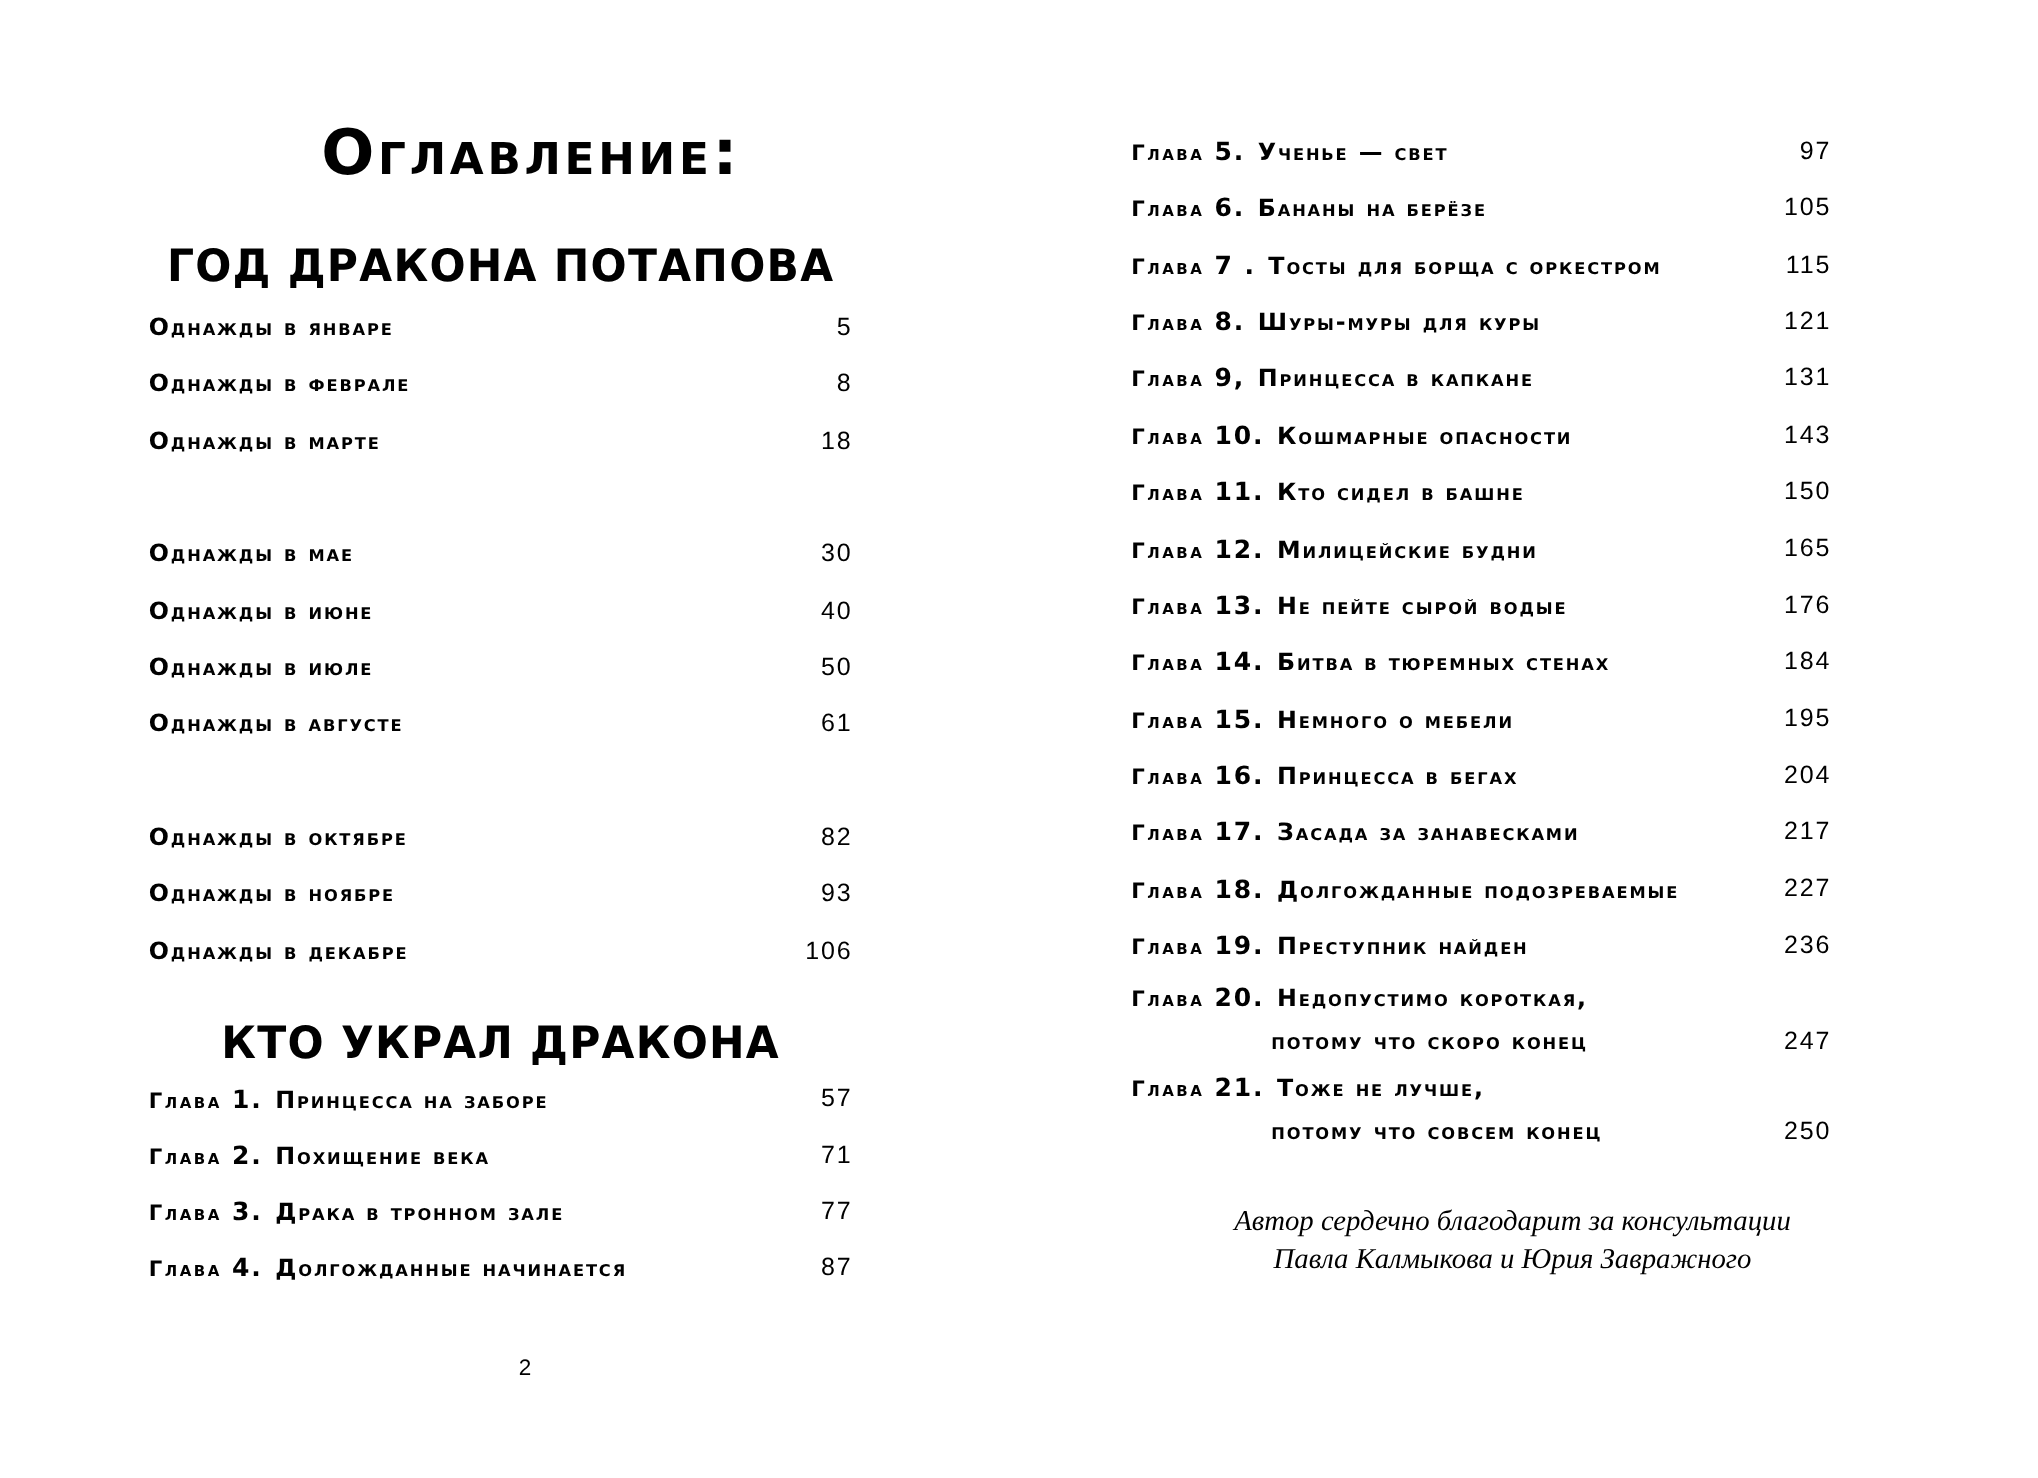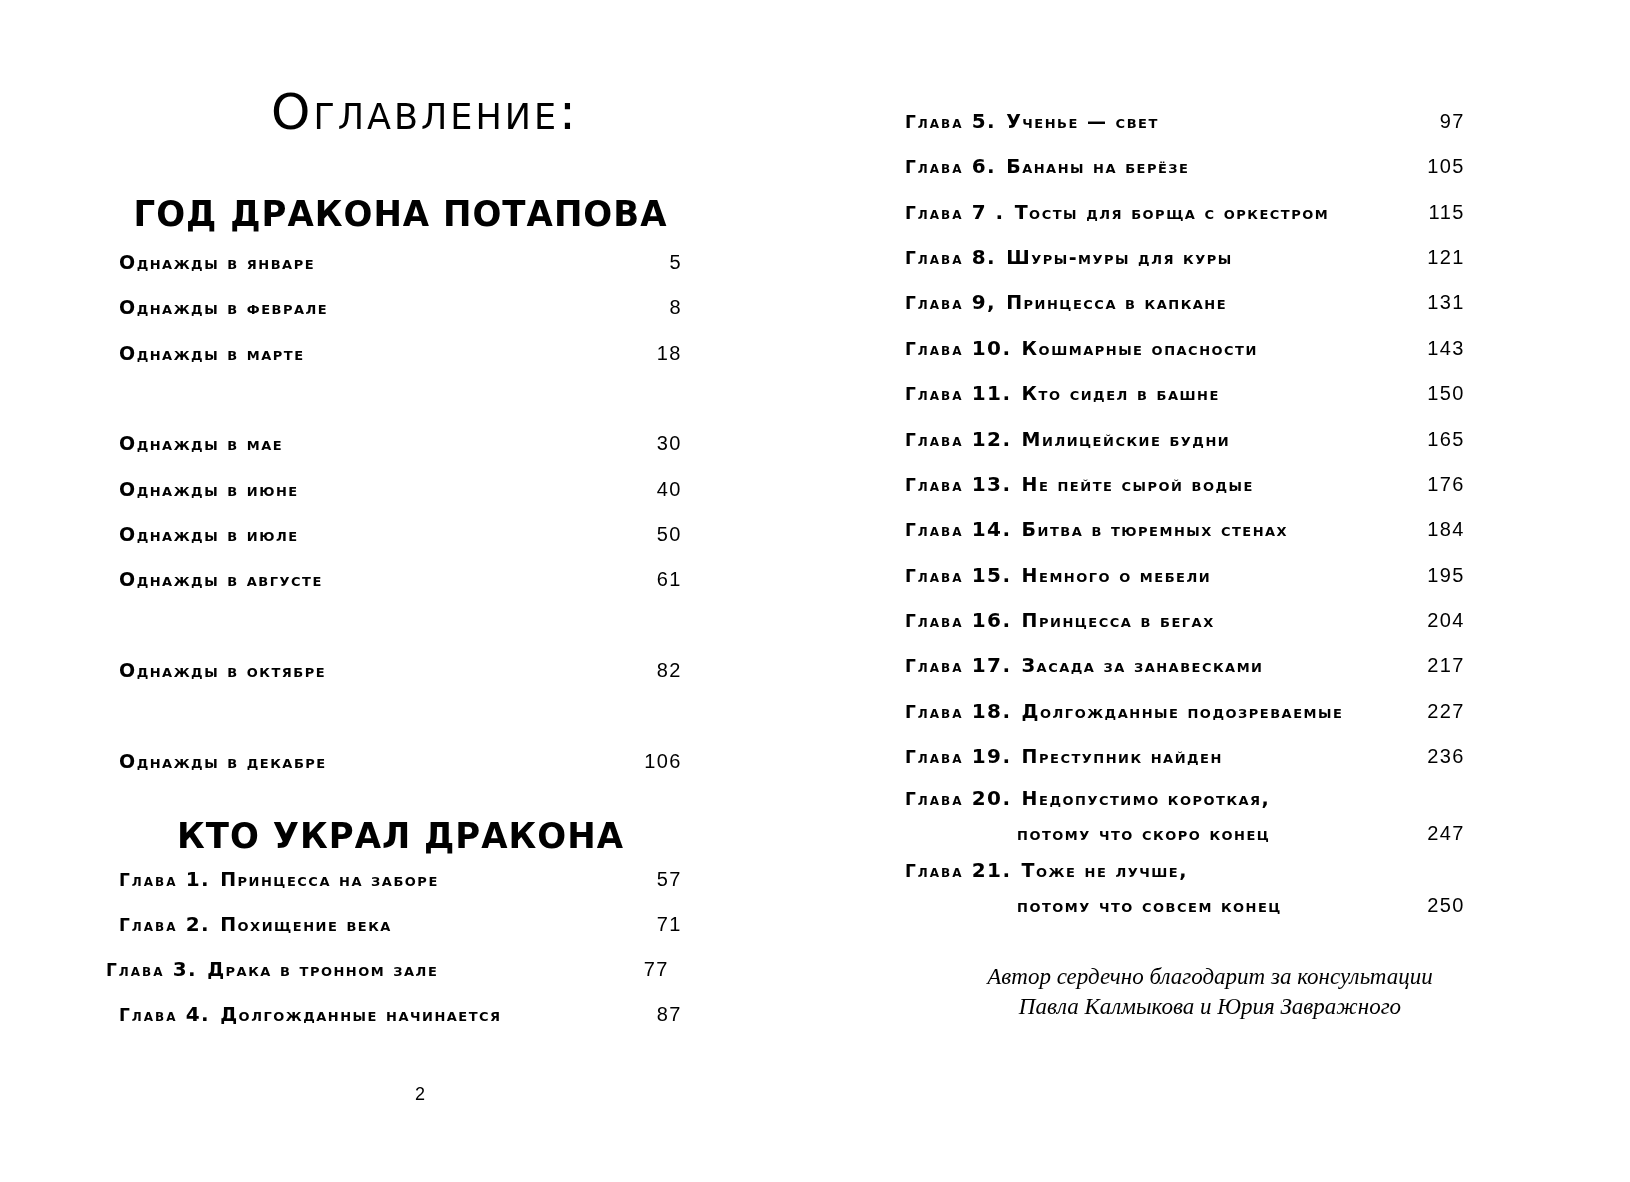--- a/index.html
+++ b/index.html
@@ -2,23 +2,23 @@
 <html><head>
 <meta charset="utf-8">
 <style>
   html, body { margin: 0; padding: 0; background: #ffffff; }
   body { width: 1630px; height: 1182px; position: relative; overflow: hidden; color: #000; }
   .page { position: absolute; top: 0; height: 1182px; }
   .page-left { left: 0; width: 815px; }
   .page-right { left: 815px; width: 815px; }
 
   .toc-title {
-    position: absolute; left: 0; width: 850px; top: 84px;
+    position: absolute; left: 0; width: 850px; top: 94px;
     text-align: center;
-    font-family: "DejaVu Sans", sans-serif; font-weight: normal;
+    font-family: "DejaVu Sans", sans-serif; font-weight: bold;
     font-variant: small-caps; font-size: 50px; letter-spacing: 3px; line-height: 56px;
   }
   .section-heading {
     position: absolute; left: 119px; width: 563px;
     text-align: center;
     font-family: "DejaVu Sans", sans-serif; font-weight: bold;
     text-transform: uppercase; font-size: 34px; letter-spacing: 1px; line-height: 40px;
     transform: scaleY(1.05);
   }
   .entry {
@@ -80,36 +80,40 @@
     <span class="pg">50</span>
   </div>
   <div class="entry" style="left:119px;width:563px;top:566px;">
     <span class="label">Однажды в августе</span>
     <span class="pg">61</span>
   </div>
   <div class="entry" style="left:119px;width:563px;top:657px;">
     <span class="label">Однажды в октябре</span>
     <span class="pg">82</span>
   </div>
+  <div class="entry" style="left:119px;width:563px;top:702px;">
+    <span class="label">Однажды в ноябре</span>
+    <span class="pg">93</span>
+  </div>
   <div class="entry" style="left:119px;width:563px;top:748px;">
     <span class="label">Однажды в декабре</span>
     <span class="pg">106</span>
   </div>
 
   <div class="section-heading" style="top:815px;">Кто украл дракона</div>
 
   <div class="entry" style="left:119px;width:563px;top:866px;">
     <span class="label"><span class="chap">Глава</span> <span class="chap-num">1.</span><span class="title-text">Принцесса на заборе</span></span>
     <span class="pg">57</span>
   </div>
   <div class="entry" style="left:119px;width:563px;top:911px;">
     <span class="label"><span class="chap">Глава</span> <span class="chap-num">2.</span><span class="title-text">Похищение века</span></span>
     <span class="pg">71</span>
   </div>
-  <div class="entry" style="left:106px;width:563px;top:956px;">
+  <div class="entry" style="left:119px;width:563px;top:956px;">
     <span class="label"><span class="chap">Глава</span> <span class="chap-num">3.</span><span class="title-text">Драка в тронном зале</span></span>
     <span class="pg">77</span>
   </div>
   <div class="entry" style="left:119px;width:563px;top:1001px;">
     <span class="label"><span class="chap">Глава</span> <span class="chap-num">4.</span><span class="title-text">Долгожданные начинается</span></span>
     <span class="pg">87</span>
   </div>
 
   <div class="folio">2</div>
 </div>

